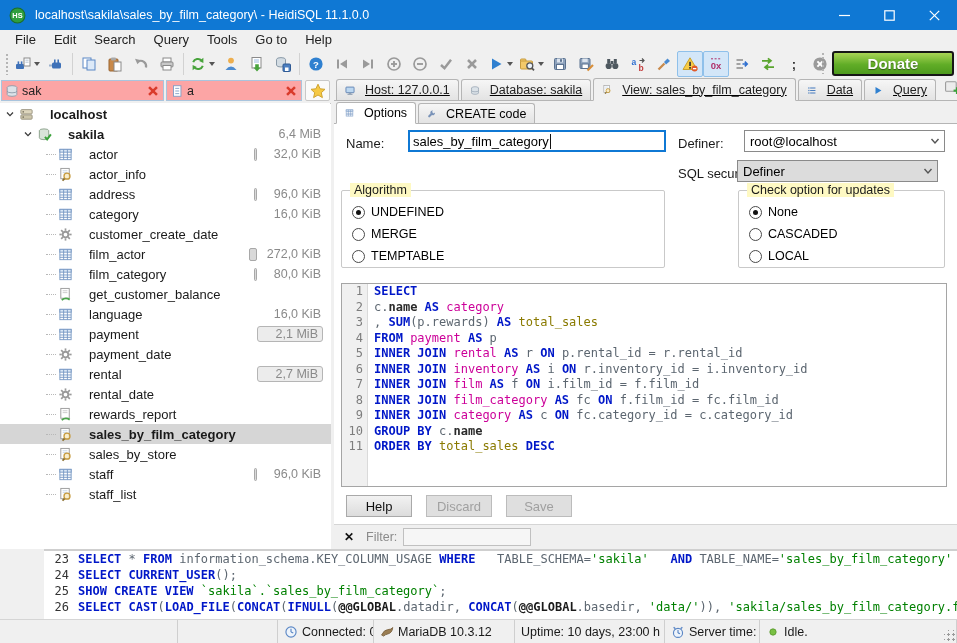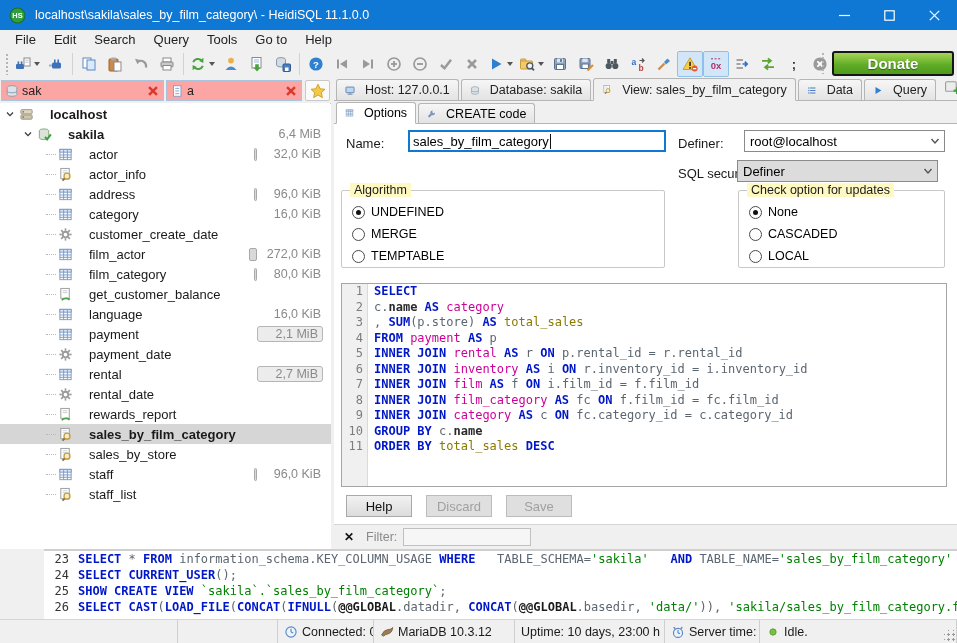--- a/index.html
+++ b/index.html
@@ -51,21 +51,21 @@
   .trow.bold .tlabel { font-weight:bold; }
   .dotline { width:10px; border-top:1px dotted #b8b8b8; margin-right:2px; flex:0 0 auto; }
   .tsize { position:absolute; right:10px; color:#8a8a8a; font-size:12.5px; }
   .tick { position:absolute; right:74px; width:3px; height:13px; background:#d9d9d9; border:1px solid #a8a8a8; border-radius:2px; }
   .tick.big { width:8px; }
   .sizebox { position:absolute; right:8px; width:66px; height:16px; background:#ececec; border:1px solid #b5b5b5; border-radius:3px; display:flex; align-items:center; justify-content:flex-end; padding-right:4px; }
   .sizebox .tsize { position:static;text-align:right; }
 
   
   #rightpanel { position:absolute; left:334px; top:78px; width:623px; height:471px; background:#f0f0f0; }
-  #maintabs { position:absolute; left:0; top:0; width:623px; height:23px; border-bottom:1px solid #b5b5b5; display:flex; align-items:flex-end; padding-left:2px; }
+  #maintabs { position:absolute; left:0; top:0; width:623px; height:23px; border-bottom:1px solid #b5b5b5; display:flex; align-items:flex-end; padding-left:2px;text-decoration:underline; }
   .mtab { height:21px; display:flex; align-items:center; padding:0 8px; border:1px solid #b5b5b5; border-bottom:none; border-radius:3px 3px 0 0; background:linear-gradient(#f6f6f6,#e3e3e3); margin-right:2px; font-size:12.5px; color:#222; white-space:nowrap; position:relative; }
   .mtab svg { width:15px; height:15px; margin-right:5px; }
   .mtab.active { height:23px; background:#f0f0f0; margin-bottom:-1px; border-bottom:1px solid #f0f0f0; }
   #newtab-btn { margin-left:6px; margin-bottom:2px; }
   #newtab-btn svg { width:17px; height:17px; }
   #subtabs { position:absolute; left:0; top:24px; width:623px; height:22px; border-bottom:1px solid #b5b5b5; display:flex; align-items:flex-end; padding-left:2px; background:#f0f0f0; }
   .stab { height:20px; display:flex; align-items:center; padding:0 8px; border:1px solid #b5b5b5; border-bottom:none; border-radius:3px 3px 0 0; background:linear-gradient(#f6f6f6,#e3e3e3); margin-right:2px; font-size:12.5px; position:relative; }
   .stab svg { width:14px; height:14px; margin-right:5px; }
   .stab.active { height:22px; background:#fff; margin-bottom:-1px; border-bottom:1px solid #fff; }
 
@@ -916,21 +916,21 @@
           </span>
           <span class="radio-row" style="top: 58px;">
             <span class="rdot"></span>
             <span>LOCAL</span>
           </span>
         </div>
 
       <div id="editor">
           <div class="eline"><span class="egut">1</span><span class="ecode"><span class="tk-kw">SELECT</span></span></div>
           <div class="eline"><span class="egut">2</span><span class="ecode"><span class="tk-id">c.</span><span class="tk-idb">name</span><span class="tk-kw"> AS </span><span class="tk-tbl">category</span></span></div>
-          <div class="eline"><span class="egut">3</span><span class="ecode"><span class="tk-id">, </span><span class="tk-kw">SUM</span><span class="tk-id">(p.store) </span><span class="tk-kw">AS </span><span class="tk-al">total_sales</span></span></div>
+          <div class="eline"><span class="egut">3</span><span class="ecode"><span class="tk-id">, </span><span class="tk-kw">SUM</span><span class="tk-id">(p.rewards) </span><span class="tk-kw">AS </span><span class="tk-al">total_sales</span></span></div>
           <div class="eline"><span class="egut">4</span><span class="ecode"><span class="tk-kw">FROM </span><span class="tk-tbl">payment</span><span class="tk-kw"> AS </span><span class="tk-id">p</span></span></div>
           <div class="eline"><span class="egut">5</span><span class="ecode"><span class="tk-kw">INNER JOIN </span><span class="tk-tbl">rental</span><span class="tk-kw"> AS </span><span class="tk-id">r</span><span class="tk-kw"> ON </span><span class="tk-id">p.rental_id = r.rental_id</span></span></div>
           <div class="eline"><span class="egut">6</span><span class="ecode"><span class="tk-kw">INNER JOIN </span><span class="tk-tbl">inventory</span><span class="tk-kw"> AS </span><span class="tk-id">i</span><span class="tk-kw"> ON </span><span class="tk-id">r.inventory_id = i.inventory_id</span></span></div>
           <div class="eline"><span class="egut">7</span><span class="ecode"><span class="tk-kw">INNER JOIN </span><span class="tk-tbl">film</span><span class="tk-kw"> AS </span><span class="tk-id">f</span><span class="tk-kw"> ON </span><span class="tk-id">i.film_id = f.film_id</span></span></div>
           <div class="eline"><span class="egut">8</span><span class="ecode"><span class="tk-kw">INNER JOIN </span><span class="tk-tbl">film_category</span><span class="tk-kw"> AS </span><span class="tk-id">fc</span><span class="tk-kw"> ON </span><span class="tk-id">f.film_id = fc.film_id</span></span></div>
           <div class="eline"><span class="egut">9</span><span class="ecode"><span class="tk-kw">INNER JOIN </span><span class="tk-tbl">category</span><span class="tk-kw"> AS </span><span class="tk-id">c</span><span class="tk-kw"> ON </span><span class="tk-id">fc.category_id = c.category_id</span></span></div>
           <div class="eline"><span class="egut">10</span><span class="ecode"><span class="tk-kw">GROUP BY </span><span class="tk-id">c.</span><span class="tk-idb">name</span></span></div>
           <div class="eline"><span class="egut">11</span><span class="ecode"><span class="tk-kw">ORDER BY </span><span class="tk-al">total_sales</span><span class="tk-kw"> DESC</span></span></div>
           <div style="display: flex; height: 100%;">
             <span id="editor-pad"></span>

